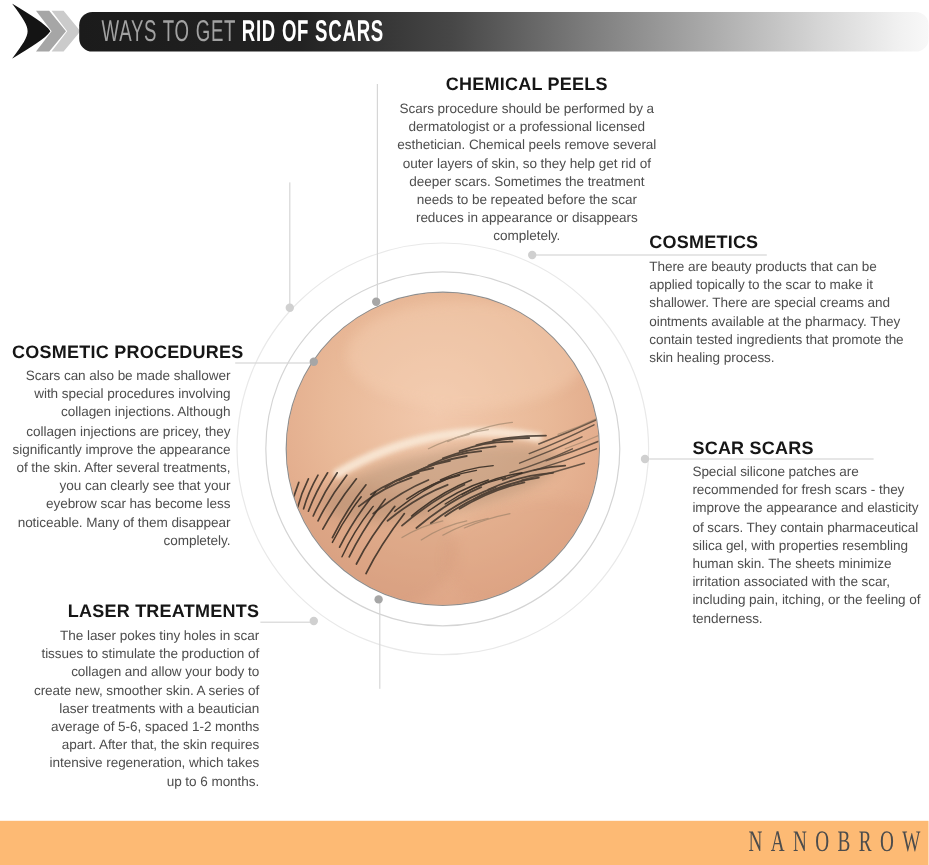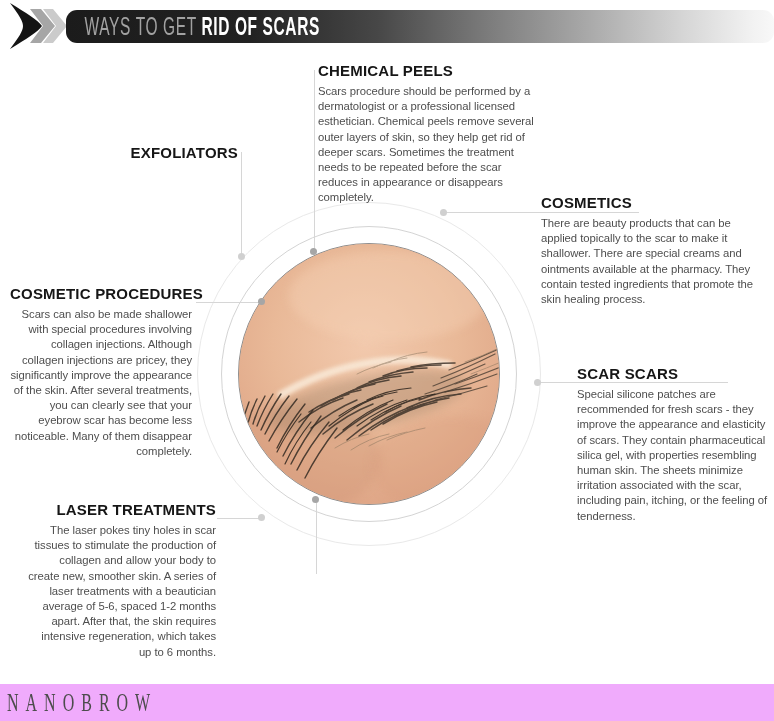--- a/index.html
+++ b/index.html
@@ -35,22 +35,22 @@
 
   
   .section{position:absolute;}
   .section h2{margin:0 0 5px 0;font-size:15px;font-weight:700;color:#161616;
               letter-spacing:.2px;white-space:nowrap;}
   .section p{margin:0;font-size:11.3px;line-height:15.2px;color:#4e4e4e;letter-spacing:-.05px;}
   .ta-right{text-align:right;}
   .ta-left{text-align:left;}
 
   
-  .footer{position:absolute;left:0;top:684px;width:774px;height:37px;background:#f0abfc;
-          display:flex;align-items:center;justify-content:flex-start;}
+  .footer{position:absolute;left:0;top:684px;width:774px;height:37px;background:#fdba74;
+          display:flex;align-items:center;justify-content:flex-end;}
   .brand{font-family:"Liberation Serif",serif;font-size:16px;letter-spacing:7px;
          padding-left:7px;color:#4c4c4c;transform:scaleY(1.55);}
 </style>
 </head>
 <body>
 
 <div class="stage">
 
   <svg class="logo-svg" width="68" height="46" viewBox="0 0 68 46">
     <path d="M4,0 C20,10 32,17 36,23 C32,29 20,36 4,46 C13,34 17,28 17,23 C17,18 13,12 4,0 Z" fill="#141414"></path>
@@ -180,27 +180,26 @@
 
   <div class="hline" style="left:541px;top:382px;width:187px;"></div>
   <div class="dot outer" style="left:534px;top:379px;"></div>
 
   <div class="hline" style="left:217px;top:518px;width:43px;"></div>
   <div class="dot outer" style="left:258px;top:514px;"></div>
 
   <div class="vline" style="left:316px;top:502px;height:72px;"></div>
   <div class="dot inner" style="left:312px;top:496px;"></div>
 
-  <div class="section ta-left" style="left:318px;top:62px;width:216px;">
+  <div class="section ta-left" style="left:331px;top:62px;width:216px;text-align:center;">
     <h2>CHEMICAL PEELS</h2>
     <p>Scars procedure should be performed by a dermatologist or a professional licensed esthetician. Chemical peels remove several outer layers of skin, so they help get rid of deeper scars. Sometimes the treatment needs to be repeated before the scar reduces in appearance or disappears completely.</p>
   </div>
 
   <div class="section ta-right" style="left:16px;top:144px;width:222px;">
-    <h2>EXFOLIATORS</h2>
   </div>
 
   <div class="section ta-left" style="left:541px;top:194px;width:224px;">
     <h2>COSMETICS</h2>
     <p>There are beauty products that can be applied topically to the scar to make it shallower. There are special creams and ointments available at the pharmacy. They contain tested ingredients that promote the skin healing process.</p>
   </div>
 
   <div class="section ta-right" style="left:10px;top:285px;width:182px;">
     <h2 class="ta-left">COSMETIC PROCEDURES</h2>
     <p>Scars can also be made shallower with special procedures involving collagen injections. Although collagen injections are pricey, they significantly improve the appearance of the skin. After several treatments, you can clearly see that your eyebrow scar has become less noticeable. Many of them disappear completely.</p>

